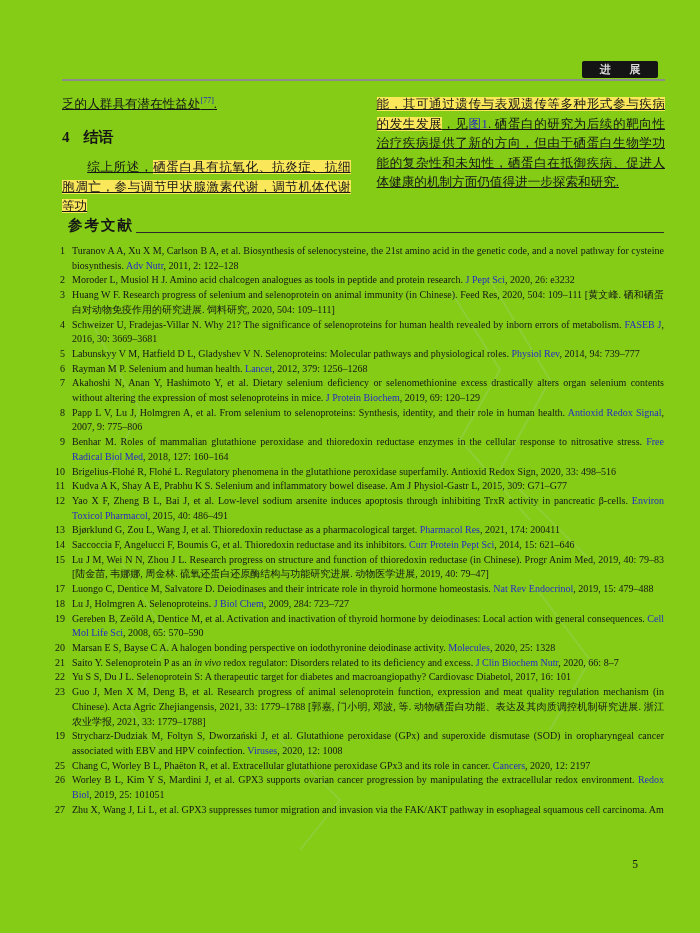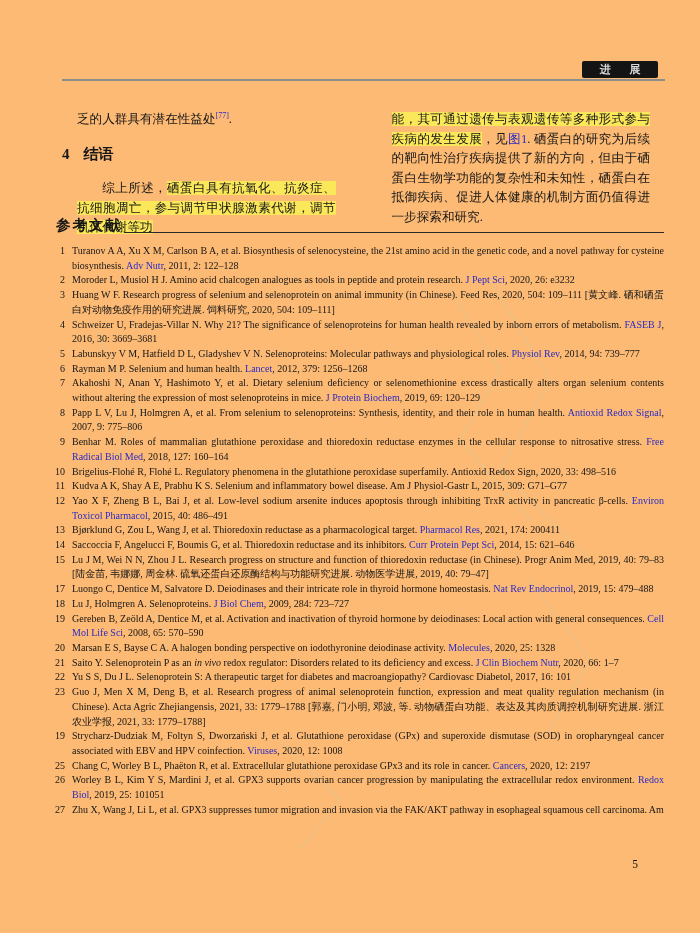--- a/index.html
+++ b/index.html
@@ -1,45 +1,45 @@
 <!DOCTYPE html>
 <html style="--link: #2a2ac4; --highlight: #fbe85a; --tag_bg: #141414; --tag_text: #d8d8d8; --rule: #8c8c8c;"><head>
 <meta charset="utf-8">
 <style>
   html,body { margin:0; padding:0; background:#e9e9e9; }
   .page {
     position:relative; width:700px; height:933px; margin:0 auto;
-    background:#fdba74; overflow:hidden;
+    background:#84cc16; overflow:hidden;
     font-family:"Liberation Serif","DejaVu Serif",serif;
     color:#161616;
   }
   .watermark { position:absolute; left:30px; top:260px; z-index:0; opacity:0.55; }
   .content { position:relative; z-index:1; }
 
   .section-tag {
     position:absolute; top:61px; right:42px; width:76px; height:17px;
     background:var(--tag_bg,#141414); color:var(--tag_text,#d8d8d8);
     font-size:11px; font-weight:bold; letter-spacing:8px;
     display:flex; align-items:center; justify-content:center;
     padding-left:8px; box-sizing:border-box; border-radius:2px;
   }
   .top-rule { position:absolute; top:79px; left:62px; right:35px; height:2px; background:var(--rule,#8c8c8c); }
 
   .columns { position:absolute; top:95px; left:62px; right:35px; display:flex; gap:26px; }
   .col { width:289px; font-size:12.6px; line-height:19.6px; text-align:justify; }
-  .col p { margin:15px; }
+  .col p { margin:0;text-decoration:underline; }
   .conclusion-heading { display:flex; gap:14px; font-size:15px; font-weight:bold; margin:13px 0 11px 0; }
   .para-indent { text-indent:2em; }
   .hl { background:var(--highlight,#fdee55); }
   .link { color:var(--link,#2a2ac4); }
   .it { font-style:italic; }
   sup { font-size:8px; line-height:0; }
 
   .refs { position:absolute; top:216px; left:52px; right:36px; }
-  .refs-head { display:flex; align-items:flex-end; margin:0 0 9px 0; }
+  .refs-head { display:flex; align-items:flex-end; margin:0 0 9px 12px; }
   .refs-title { font-size:14.5px; font-weight:bold; padding-left:4px; letter-spacing:2px; }
   .refs-rule { flex:1; border-bottom:1.2px solid #2a2a2a; transform:translateY(-2px); margin-left:2px; }
   ol.ref-list { list-style:none; margin:0; padding:0; font-size:10px; line-height:14.7px; text-align:justify; }
   ol.ref-list li { position:relative; padding-left:20px; }
   ol.ref-list .num { position:absolute; left:0; top:0; width:13px; text-align:right; }
 
   .page-number { position:absolute; top:858px; right:62px; font-size:11.5px; }
 </style>
 </head>
 <body>
@@ -93,21 +93,21 @@
           <li><span class="num">10</span><span>Brigelius-Flohé R, Flohé L. Regulatory phenomena in the glutathione peroxidase superfamily. Antioxid Redox Sign, 2020, 33: 498–516</span></li>
           <li><span class="num">11</span><span>Kudva A K, Shay A E, Prabhu K S. Selenium and inflammatory bowel disease. Am J Physiol-Gastr L, 2015, 309: G71–G77</span></li>
           <li><span class="num">12</span><span>Yao X F, Zheng B L, Bai J, et al. Low-level sodium arsenite induces apoptosis through inhibiting TrxR activity in pancreatic β-cells. </span><span class="link">Environ Toxicol Pharmacol</span><span>, 2015, 40: 486–491</span></li>
           <li><span class="num">13</span><span>Bjørklund G, Zou L, Wang J, et al. Thioredoxin reductase as a pharmacological target. </span><span class="link">Pharmacol Res</span><span>, 2021, 174: 200411</span></li>
           <li><span class="num">14</span><span>Saccoccia F, Angelucci F, Boumis G, et al. Thioredoxin reductase and its inhibitors. </span><span class="link">Curr Protein Pept Sci</span><span>, 2014, 15: 621–646</span></li>
           <li><span class="num">15</span><span>Lu J M, Wei N N, Zhou J L. Research progress on structure and function of thioredoxin reductase (in Chinese). Progr Anim Med, 2019, 40: 79–83 [陆金苗, 韦娜娜, 周金林. 硫氧还蛋白还原酶结构与功能研究进展. 动物医学进展, 2019, 40: 79–47]</span></li>
           <li><span class="num">17</span><span>Luongo C, Dentice M, Salvatore D. Deiodinases and their intricate role in thyroid hormone homeostasis. </span><span class="link">Nat Rev Endocrinol</span><span>, 2019, 15: 479–488</span></li>
           <li><span class="num">18</span><span>Lu J, Holmgren A. Selenoproteins. </span><span class="link">J Biol Chem</span><span>, 2009, 284: 723–727</span></li>
           <li><span class="num">19</span><span>Gereben B, Zeöld A, Dentice M, et al. Activation and inactivation of thyroid hormone by deiodinases: Local action with general consequences. </span><span class="link">Cell Mol Life Sci</span><span>, 2008, 65: 570–590</span></li>
           <li><span class="num">20</span><span>Marsan E S, Bayse C A. A halogen bonding perspective on iodothyronine deiodinase activity. </span><span class="link">Molecules</span><span>, 2020, 25: 1328</span></li>
-          <li><span class="num">21</span><span>Saito Y. Selenoprotein P as an </span><span class="it">in vivo</span><span> redox regulator: Disorders related to its deficiency and excess. </span><span class="link">J Clin Biochem Nutr</span><span>, 2020, 66: 1–7</span></li>
+          <li><span class="num">21</span><span>Saito Y. Selenoprotein P as an </span><span class="it">in vivo</span><span> redox regulator: Disorders related to its deficiency and excess. </span><span class="link">J Clin Biochem Nutr</span><span>, 2020, 66: 8–7</span></li>
           <li><span class="num">22</span><span>Yu S S, Du J L. Selenoprotein S: A therapeutic target for diabetes and macroangiopathy? Cardiovasc Diabetol, 2017, 16: 101</span></li>
           <li><span class="num">23</span><span>Guo J, Men X M, Deng B, et al. Research progress of animal selenoprotein function, expression and meat quality regulation mechanism (in Chinese).  Acta Agric Zhejiangensis, 2021, 33: 1779–1788 [郭嘉, 门小明, 邓波, 等. 动物硒蛋白功能、表达及其肉质调控机制研究进展. 浙江农业学报, 2021, 33: 1779–1788]</span></li>
           <li><span class="num">19</span><span>Strycharz-Dudziak M, Foltyn S, Dworzański J, et al. Glutathione peroxidase (GPx) and superoxide dismutase (SOD) in oropharyngeal cancer associated with EBV and HPV coinfection. </span><span class="link">Viruses</span><span>, 2020, 12: 1008</span></li>
           <li><span class="num">25</span><span>Chang C, Worley B L, Phaëton R, et al. Extracellular glutathione peroxidase GPx3 and its role in cancer. </span><span class="link">Cancers</span><span>, 2020, 12: 2197</span></li>
           <li><span class="num">26</span><span>Worley B L, Kim Y S, Mardini J, et al. GPX3 supports ovarian cancer progression by manipulating the extracellular redox environment. </span><span class="link">Redox Biol</span><span>, 2019, 25: 101051</span></li>
           <li><span class="num">27</span><span>Zhu X, Wang J, Li L, et al. GPX3 suppresses tumor migration and invasion via the FAK/AKT pathway in esophageal squamous cell carcinoma. Am</span></li>
         </ol>
     </div>
 
     <div class="page-number">5</div>

